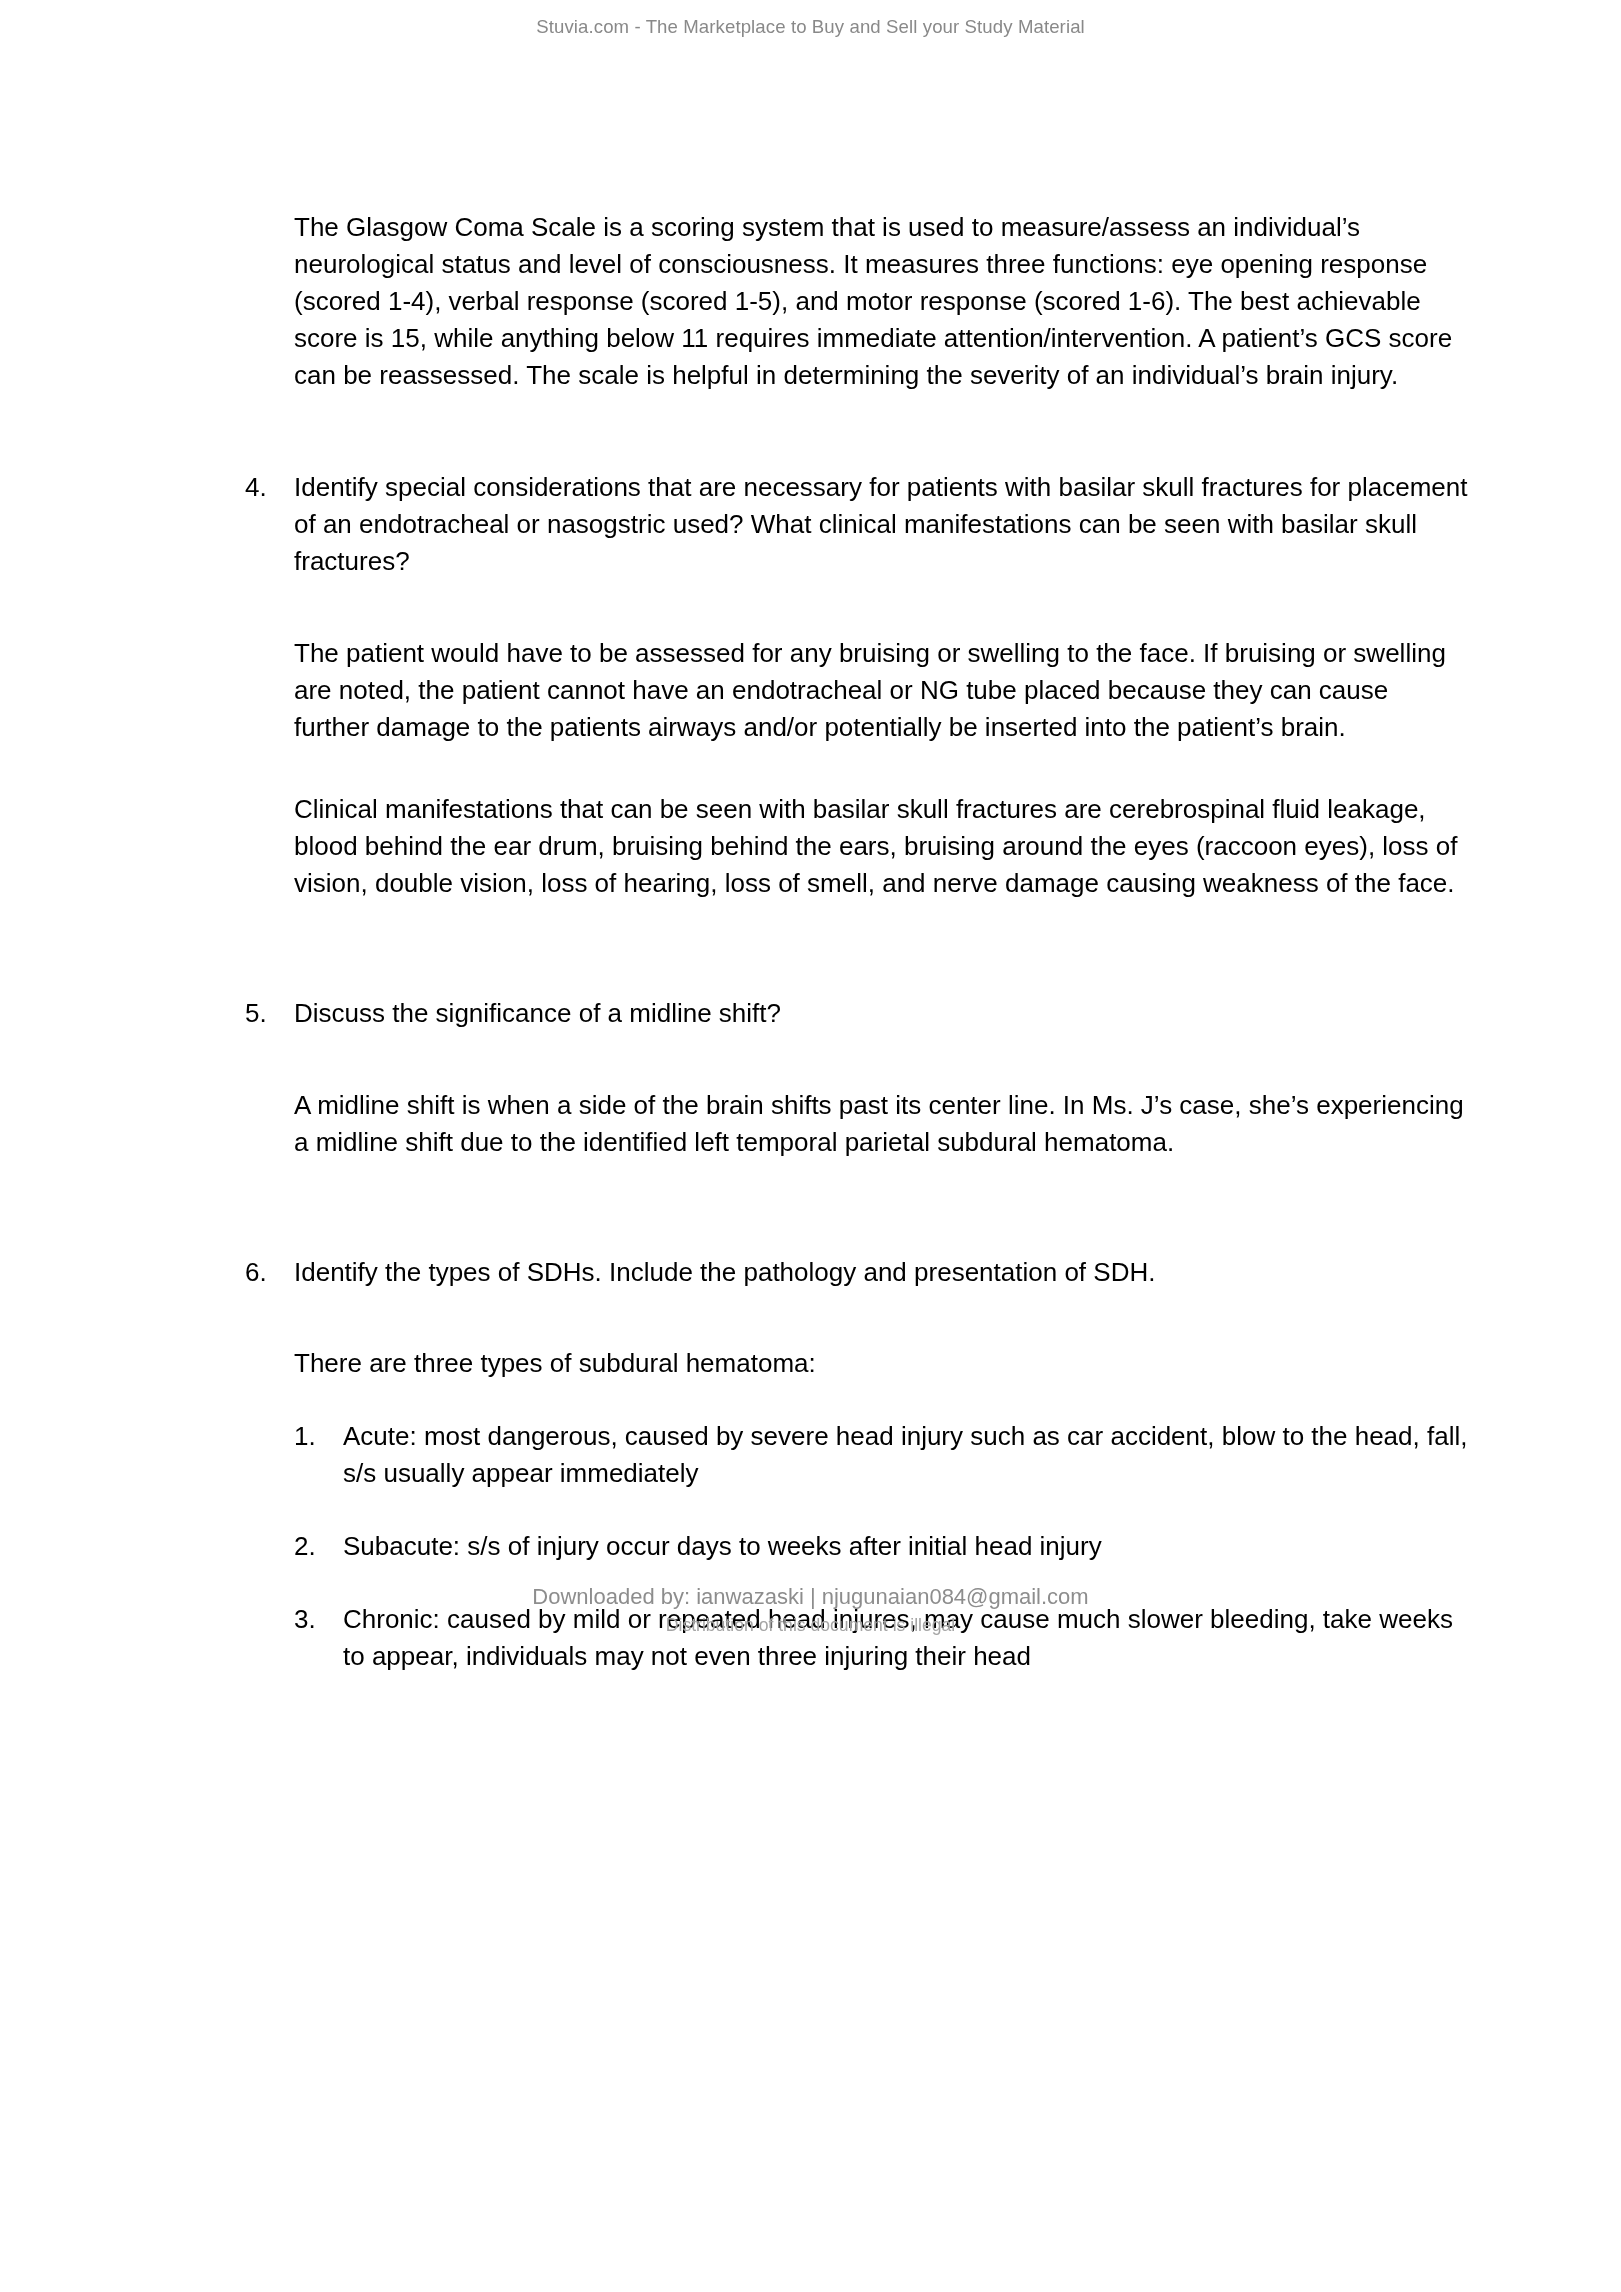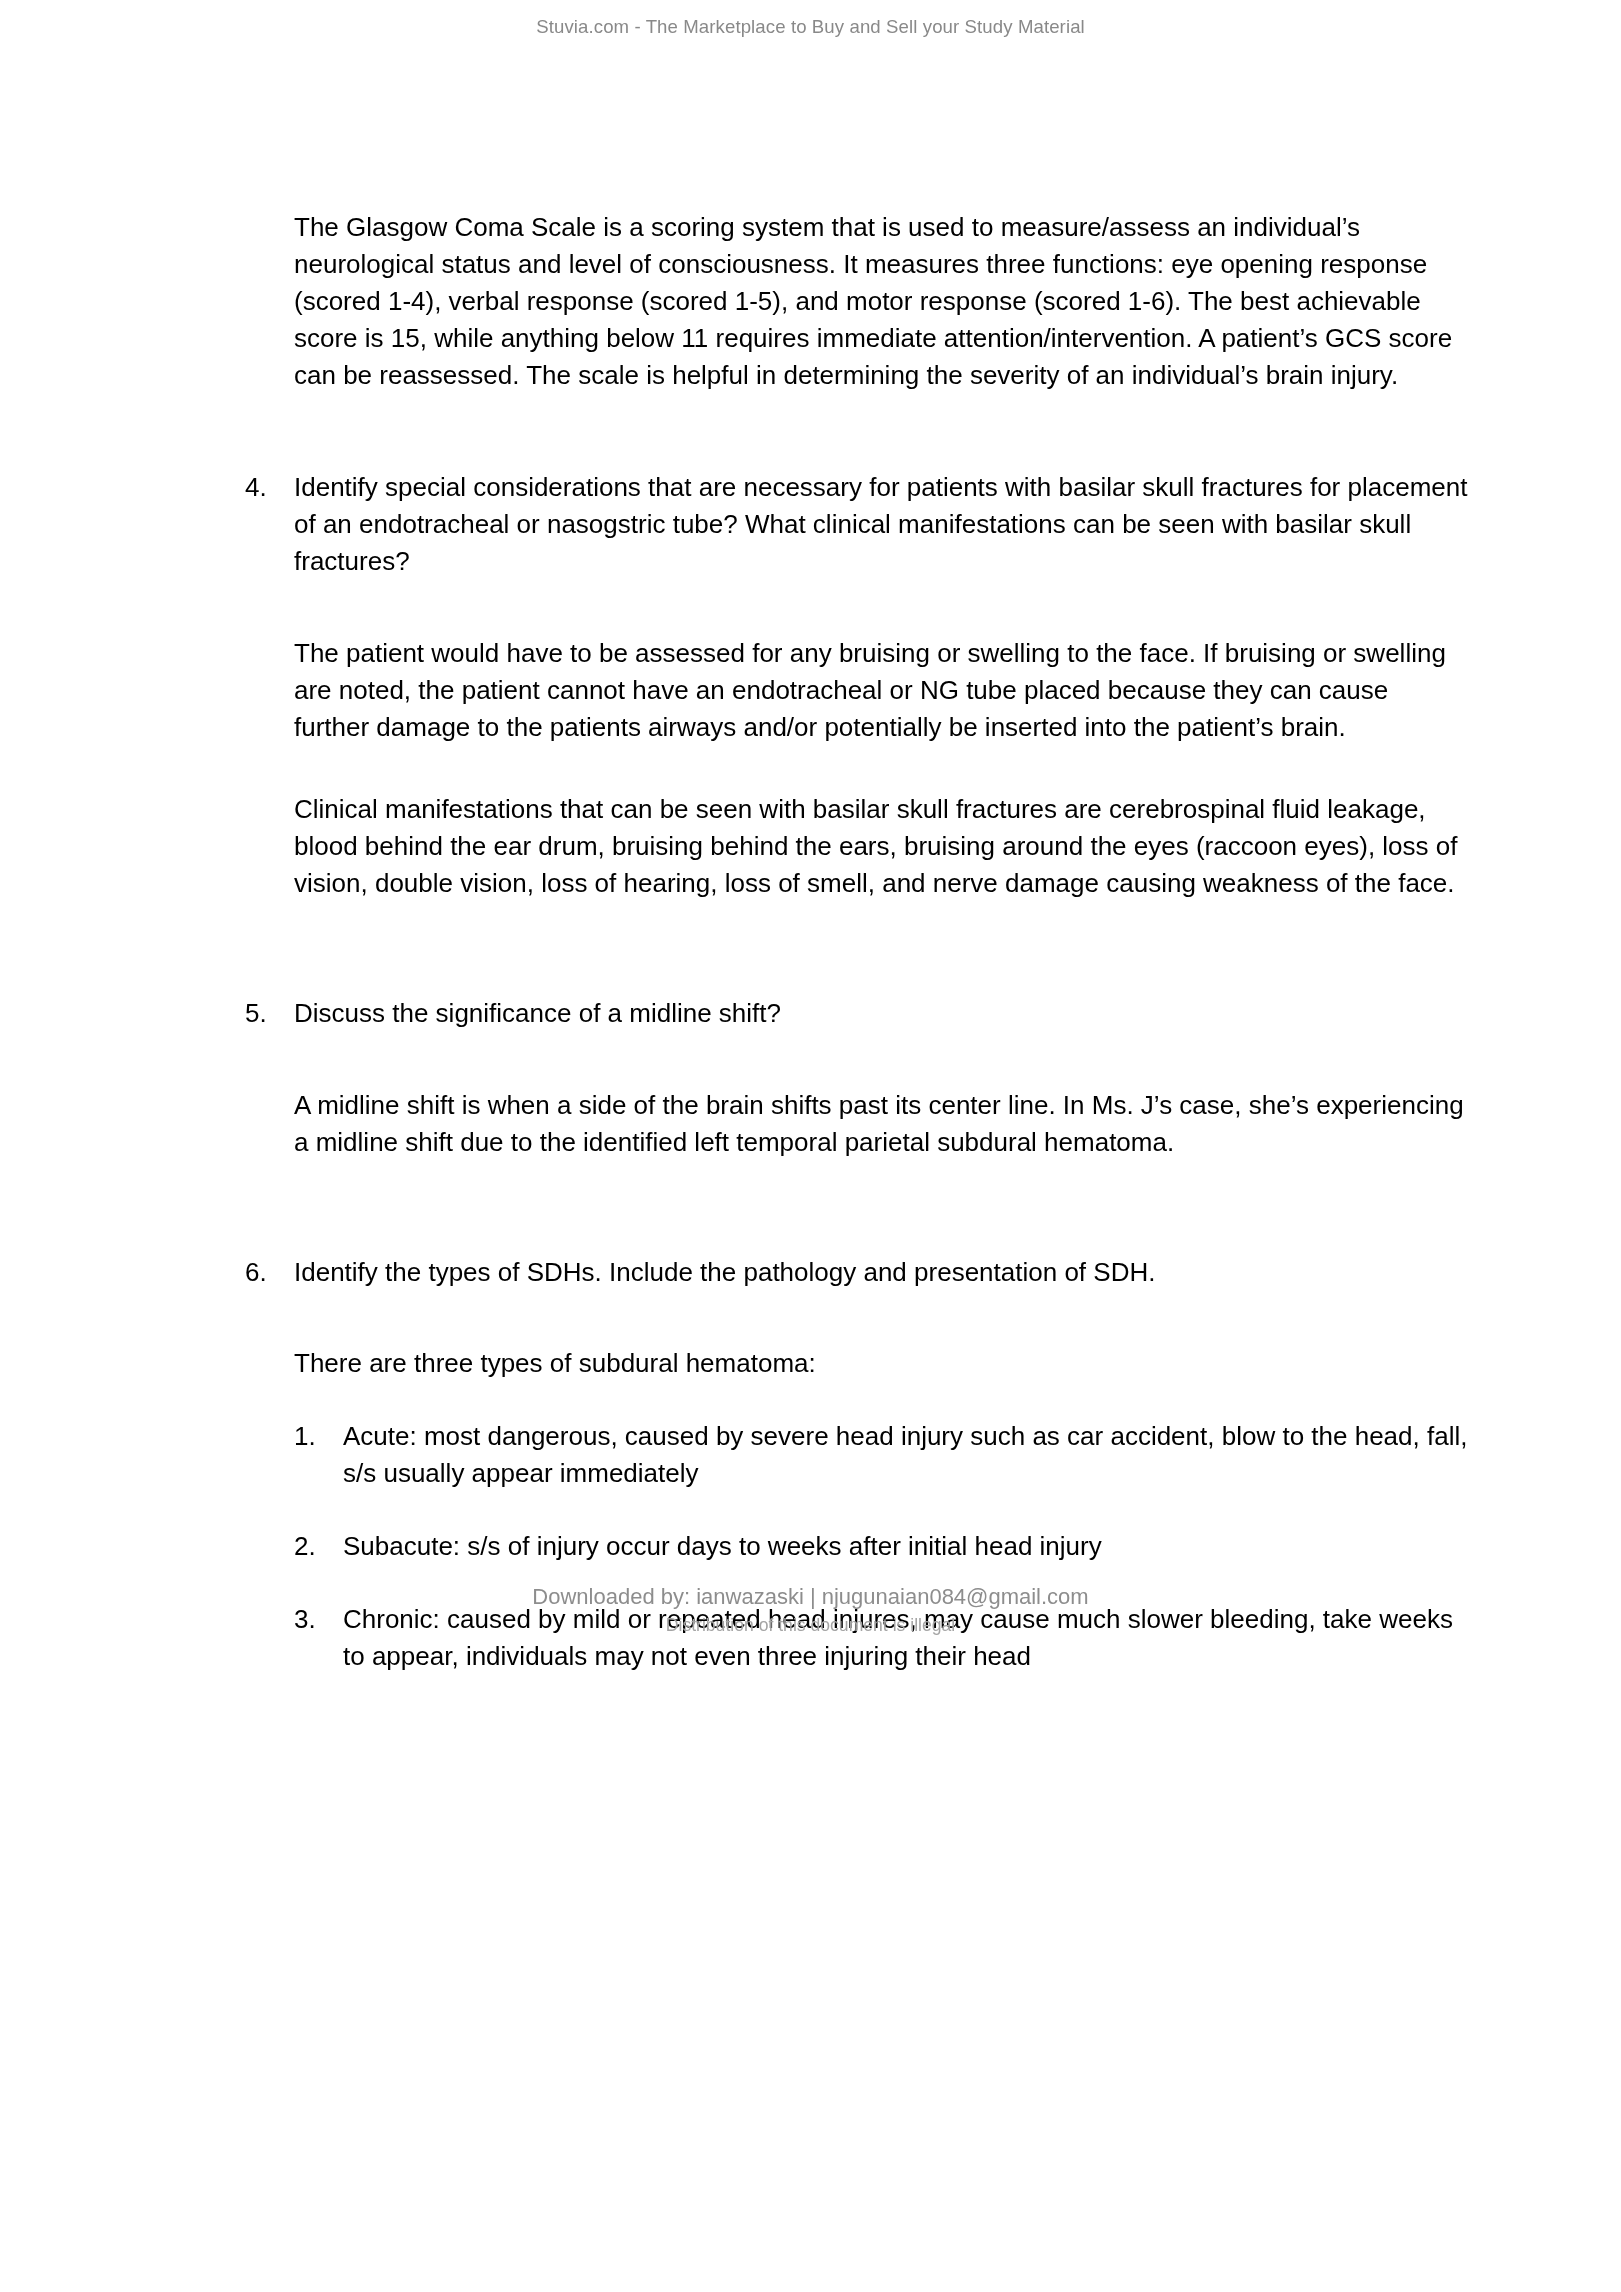--- a/index.html
+++ b/index.html
@@ -133,21 +133,21 @@
   <div class="site-header">Stuvia.com - The Marketplace to Buy and Sell your Study Material</div>
 
   <div class="doc-body">
 
     <p class="para indent-1">The Glasgow Coma Scale is a scoring system that is used to measure/assess an individual’s neurological status and level of consciousness. It measures three functions: eye opening response (scored 1-4), verbal response (scored 1-5), and motor response (scored 1-6). The best achievable score is 15, while anything below 11 requires immediate attention/intervention. A patient’s GCS score can be reassessed. The scale is helpful in determining the severity of an individual’s brain injury.</p>
 
     <div class="gap-xl"></div>
 
     <div class="qrow">
       <div class="qnum">4.</div>
-      <div class="qtext">Identify special considerations that are necessary for patients with basilar skull fractures for placement of an endotracheal or nasogstric tube?  What clinical manifestations can be seen with basilar skull fractures?</div>
+      <div class="qtext">Identify special considerations that are necessary for patients with basilar skull fractures for placement of an endotracheal or nasogstric used?  What clinical manifestations can be seen with basilar skull fractures?</div>
     </div>
 
     <div class="gap-sm"></div>
 
     <p class="para indent-1">The patient would have to be assessed for any bruising or swelling to the face. If bruising or swelling are noted, the patient cannot have an endotracheal or NG tube placed because they can cause further damage to the patients airways and/or potentially be inserted into the patient’s brain.</p>
 
     <div class="gap-xs"></div>
 
     <p class="para indent-1">Clinical manifestations that can be seen with basilar skull fractures are cerebrospinal fluid leakage, blood behind the ear drum, bruising behind the ears, bruising around the eyes (raccoon eyes), loss of vision, double vision, loss of hearing, loss of smell, and nerve damage causing weakness of the face.</p>
 

